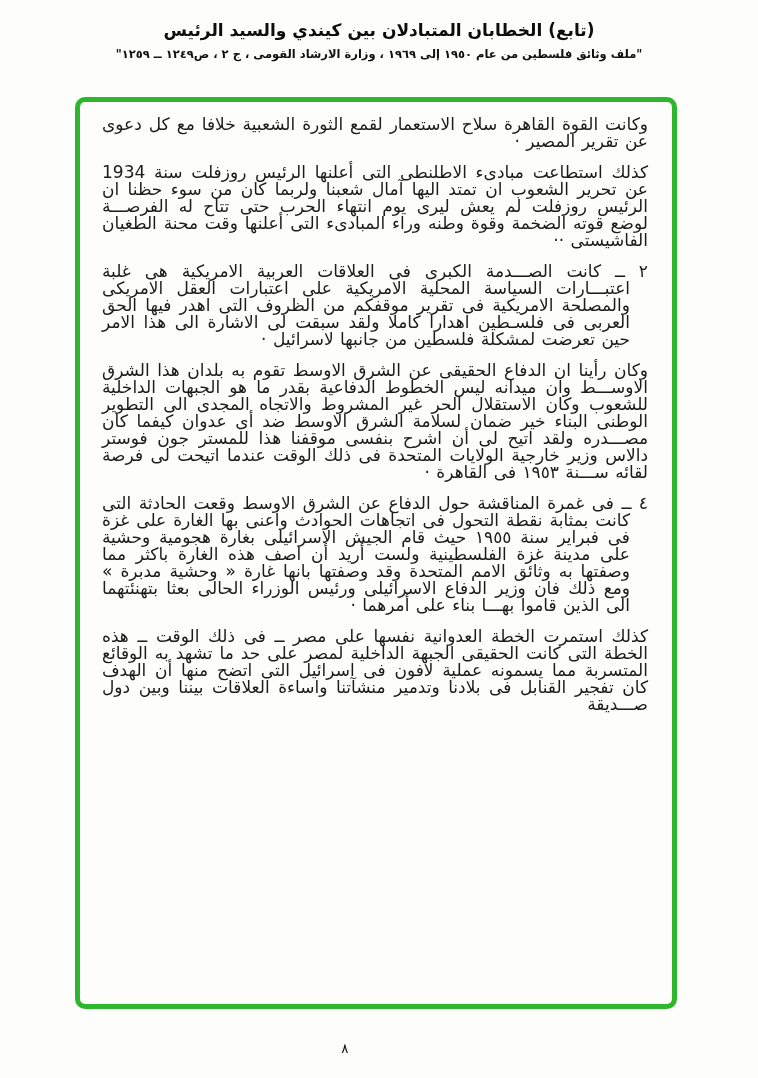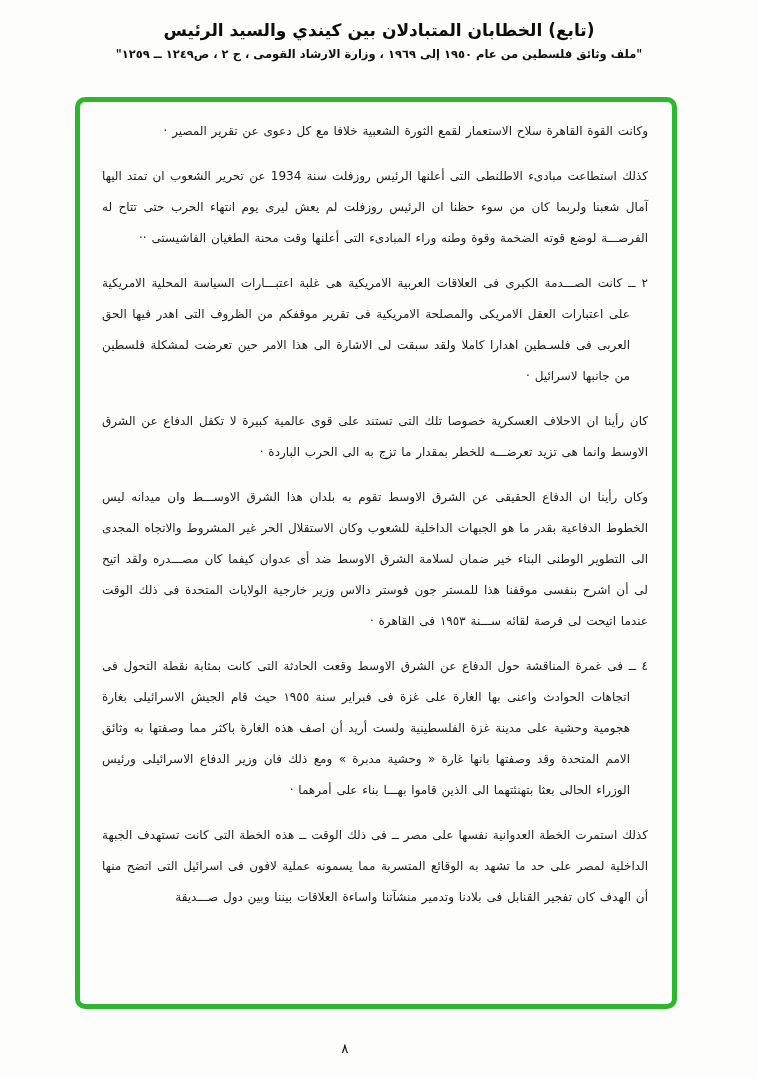--- a/index.html
+++ b/index.html
@@ -42,22 +42,22 @@
     border:5px solid var(--green);
     border-radius:10px;
     background:transparent;
   }
   .text-block{
     position:absolute;
     top:14px;right:24px;
     width:546px;
     direction:rtl;
     text-align:justify;
-    font-size:12px;
-    line-height:31px;
+    font-size:17px;
+    line-height:17px;
     color:var(--ink);
   }
   .para{
     margin:0 0 14px 0;
     word-spacing:1px;
   }
   .para.numbered{
     padding-right:18px;
     text-indent:-18px;
   }
@@ -78,22 +78,21 @@
   <div class="header">
     <div class="doc-title">(تابع) الخطابان المتبادلان بين كيندي والسيد الرئيس</div>
     <div class="doc-source">"ملف وثائق فلسطين من عام ١٩٥٠ إلى ١٩٦٩ ، وزارة الارشاد القومى ، ج ٢ ، ص١٢٤٩ ــ ١٢٥٩"</div>
   </div>
 
   <div class="green-box">
     <div class="text-block">
       <p class="para">وكانت القوة القاهرة سلاح الاستعمار لقمع الثورة الشعبية خلافا مع كل دعوى عن تقرير المصير ·</p>
       <p class="para">كذلك استطاعت مبادىء الاطلنطى التى أعلنها الرئيس روزفلت سنة 1934 عن تحرير الشعوب ان تمتد اليها آمال شعبنا ولربما كان من سوء حظنا ان الرئيس روزفلت لم يعش ليرى يوم انتهاء الحرب حتى تتاح له الفرصـــة لوضع قوته الضخمة وقوة وطنه وراء المبادىء التى أعلنها وقت محنة الطغيان الفاشيستى ··</p>
       <p class="para numbered">٢ ــ كانت الصـــدمة الكبرى فى العلاقات العربية الامريكية هى غلبة اعتبـــارات السياسة المحلية الامريكية على اعتبارات العقل الامريكى والمصلحة الامريكية فى تقرير موقفكم من الظروف التى اهدر فيها الحق العربى فى فلسـطين اهدارا كاملا ولقد سبقت لى الاشارة الى هذا الامر حين تعرضت لمشكلة فلسطين من جانبها لاسرائيل ·</p>
-      <p class="para">كان رأينا ان الاحلاف العسكرية خصوصا تلك التى تستند على قوى عالمية كبيرة لا تكفل الدفاع عن الشرق الاوسط وانما هى تزيد تعرضـــه للخطر بمقدار ما تزج به الى الحرب الباردة ·</p>
       <p class="para">وكان رأينا ان الدفاع الحقيقى عن الشرق الاوسط تقوم به بلدان هذا الشرق الاوســـط وان ميدانه ليس الخطوط الدفاعية بقدر ما هو الجبهات الداخلية للشعوب وكان الاستقلال الحر غير المشروط والاتجاه المجدى الى التطوير الوطنى البناء خير ضمان لسلامة الشرق الاوسط ضد أى عدوان كيفما كان مصـــدره ولقد اتيح لى أن اشرح بنفسى موقفنا هذا للمستر جون فوستر دالاس وزير خارجية الولايات المتحدة فى ذلك الوقت عندما اتيحت لى فرصة لقائه ســـنة ١٩٥٣ فى القاهرة ·</p>
       <p class="para numbered">٤ ــ فى غمرة المناقشة حول الدفاع عن الشرق الاوسط وقعت الحادثة التى كانت بمثابة نقطة التحول فى اتجاهات الحوادث واعنى بها الغارة على غزة فى فبراير سنة ١٩٥٥ حيث قام الجيش الاسرائيلى بغارة هجومية وحشية على مدينة غزة الفلسطينية ولست أريد أن اصف هذه الغارة باكثر مما وصفتها به وثائق الامم المتحدة وقد وصفتها بانها غارة « وحشية مدبرة » ومع ذلك فان وزير الدفاع الاسرائيلى ورئيس الوزراء الحالى بعثا بتهنئتهما الى الذين قاموا بهـــا بناء على أمرهما ·</p>
-      <p class="para">كذلك استمرت الخطة العدوانية نفسها على مصر ــ فى ذلك الوقت ــ هذه الخطة التى كانت تستهدف الجبهة الداخلية لمصر على حد ما تشهد به الوقائع المتسربة مما يسمونه عملية لافون فى اسرائيل التى اتضح منها أن الهدف كان تفجير القنابل فى بلادنا وتدمير منشآتنا واساءة العلاقات بيننا وبين دول صـــديقة</p>
+      <p class="para">كذلك استمرت الخطة العدوانية نفسها على مصر ــ فى ذلك الوقت ــ هذه الخطة التى كانت الحقيقى الجبهة الداخلية لمصر على حد ما تشهد به الوقائع المتسربة مما يسمونه عملية لافون فى اسرائيل التى اتضح منها أن الهدف كان تفجير القنابل فى بلادنا وتدمير منشآتنا واساءة العلاقات بيننا وبين دول صـــديقة</p>
     </div>
   </div>
 
   <div class="page-number">٨</div>
 
 </div>
 
 </body></html>

